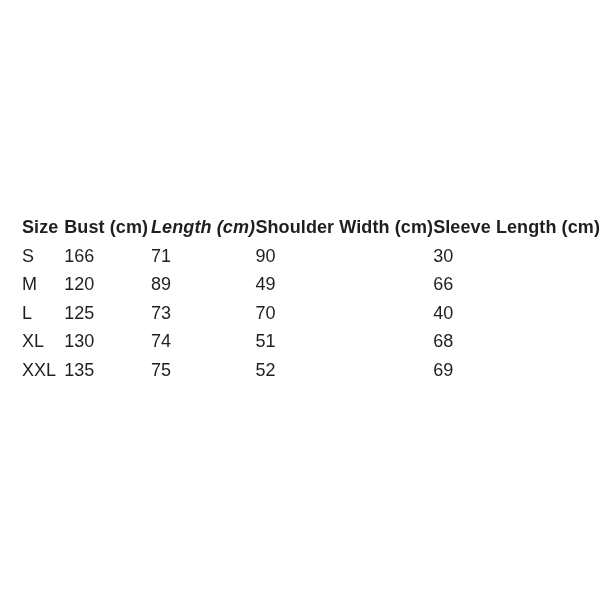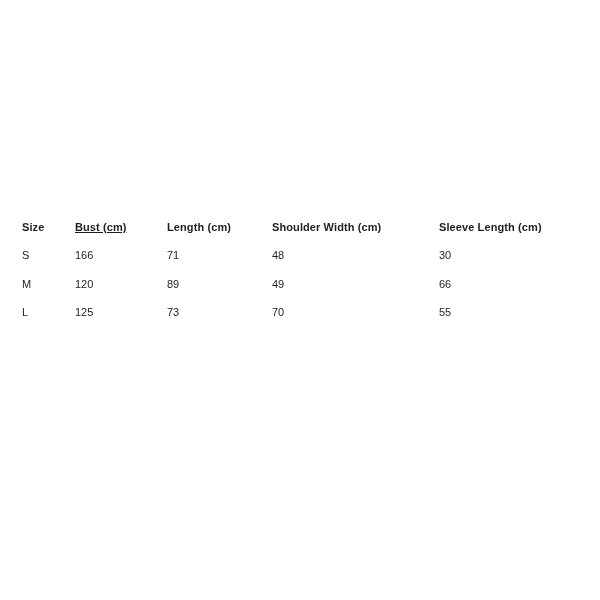--- a/index.html
+++ b/index.html
@@ -24,35 +24,35 @@
   }
   table {
     border-collapse: collapse;
     border-spacing: 0;
   }
   th, td {
     padding: 0;
     text-align: left;
     vertical-align: middle;
     height: 28.5px;
-    font-size: 11px;
+    font-size: 18px;
     line-height: 1;
     white-space: nowrap;
     color: #1d1f23;
   }
   th {
     font-weight: 700;
     letter-spacing: 0.1px;
   }
   td {
     font-weight: 400;
   }
   .col-size     { width: 53px;  }
-  .col-bust     { width: 92px; text-decoration: underline;  }
-  .col-length   { width: 105px; }
+  .col-bust     { width: 92px;  }
+  .col-length   { width: 105px; font-style: italic; }
   .col-shoulder { width: 167px; }
   .col-sleeve   { width: 112px; }
 </style>
 </head>
 <body>
 
 <div class="page">
   <div class="size-chart">
     <table>
       <thead>
@@ -62,33 +62,47 @@
           <th class="col-length">Length (cm)</th>
           <th class="col-shoulder">Shoulder Width (cm)</th>
           <th class="col-sleeve">Sleeve Length (cm)</th>
         </tr>
       </thead>
       <tbody>
         <tr>
           <td>S</td>
           <td>166</td>
           <td>71</td>
-          <td>48</td>
+          <td>90</td>
           <td>30</td>
         </tr>
         <tr>
           <td>M</td>
           <td>120</td>
           <td>89</td>
           <td>49</td>
           <td>66</td>
         </tr>
         <tr>
           <td>L</td>
           <td>125</td>
           <td>73</td>
           <td>70</td>
-          <td>55</td>
+          <td>40</td>
+        </tr>
+        <tr>
+          <td>XL</td>
+          <td>130</td>
+          <td>74</td>
+          <td>51</td>
+          <td>68</td>
+        </tr>
+        <tr>
+          <td>XXL</td>
+          <td>135</td>
+          <td>75</td>
+          <td>52</td>
+          <td>69</td>
         </tr>
       </tbody>
     </table>
   </div>
 </div>
 
 </body></html>

